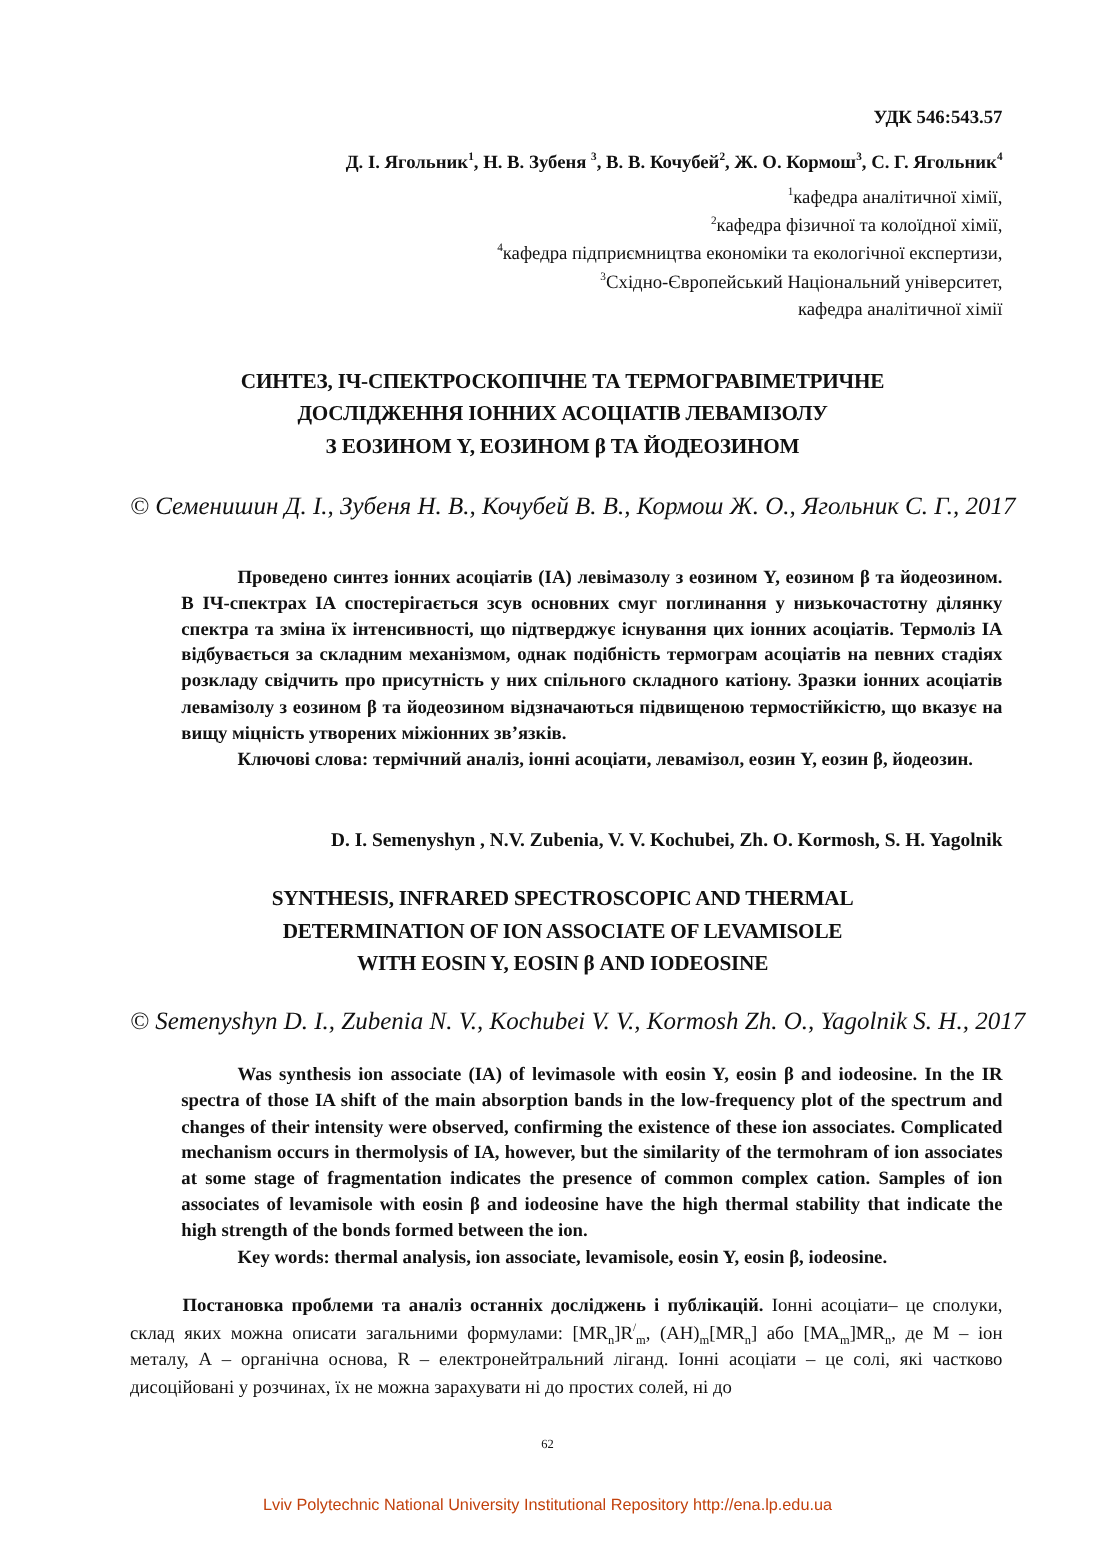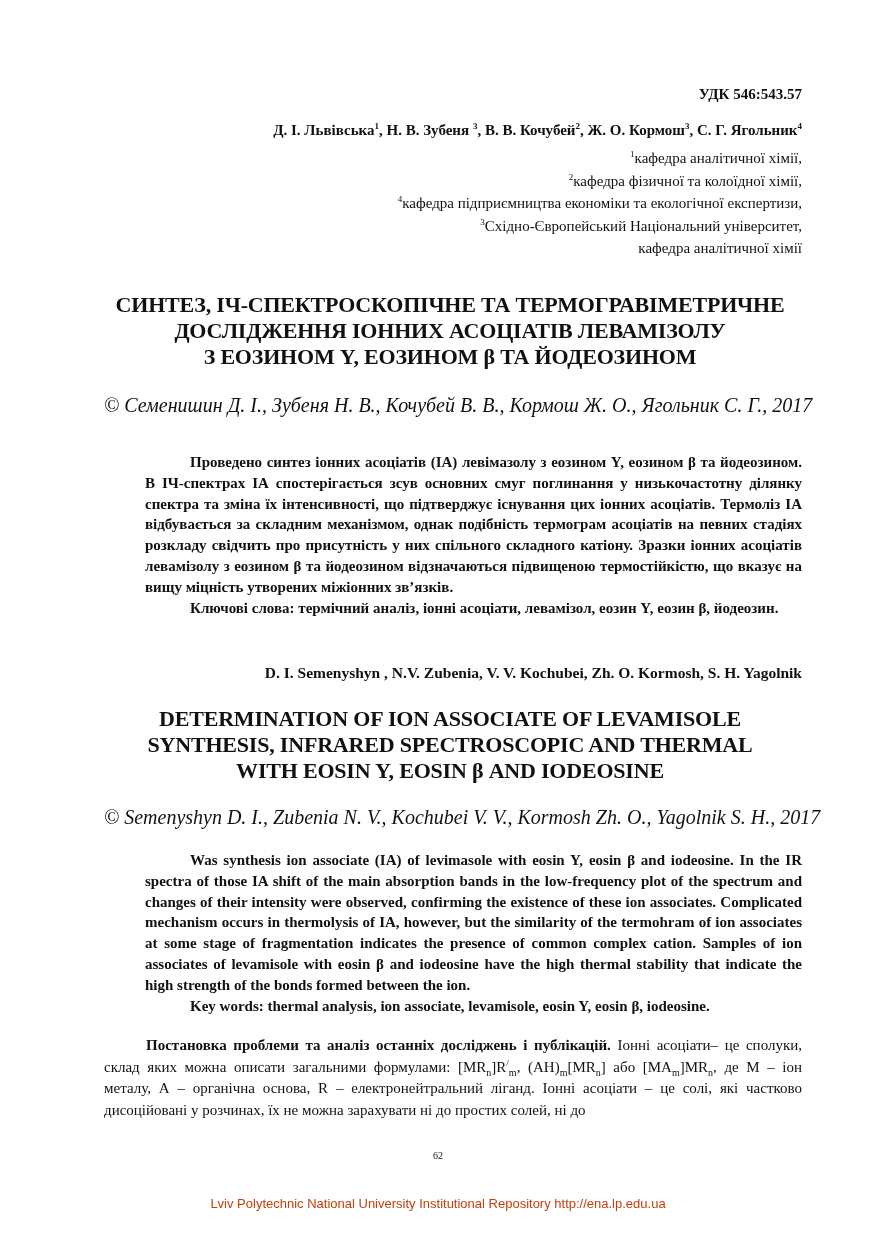--- a/index.html
+++ b/index.html
@@ -3,21 +3,21 @@
 <meta charset="utf-8">
 <style>
   html, body { margin: 0; padding: 0; background: #ffffff; }
   body { width: 876px; height: 1240px; position: relative; overflow: hidden; color: #111; font-family: "Liberation Serif", serif; }
   .udk { position: absolute; top: 86px; right: 74px; font-weight: bold; font-size: 15px; }
   .authors { position: absolute; top: 122px; right: 74px; font-weight: bold; font-size: 15px; white-space: nowrap; }
   .affil { position: absolute; top: 147px; right: 74px; text-align: right; font-size: 15px; line-height: 22.5px; }
   .affil div { white-space: nowrap; }
   sup { font-size: 9px; line-height: 0; vertical-align: super; }
   sub { font-size: 10px; line-height: 0; vertical-align: sub; }
-  .title { position: absolute; left: 100px; width: 700px; text-align: center; font-weight: bold; font-size: 22px; line-height: 26px; letter-spacing: -0.2px; }
+  .title { position: absolute; left: 100px; width: 700px; text-align: center; font-weight: bold; font-size: 17px; line-height: 26px; letter-spacing: -0.2px; }
   .title-ua { top: 292px; }
   .title-en { top: 706px; }
   .copy { position: absolute; left: 104px; font-style: italic; font-size: 20px; white-space: nowrap; }
   .copy-ua { top: 394px; }
   .copy-en { top: 806px; }
   .abstract { position: absolute; left: 145px; width: 657px; font-weight: bold; font-size: 15px; line-height: 20.8px; text-align: justify; }
   .abstract p { margin: 0; text-indent: 45px; }
   .abs-ua { top: 452px; }
   .abs-en { top: 850px; }
   .authors-en { position: absolute; top: 664px; right: 74px; font-weight: bold; font-size: 15.5px; white-space: nowrap; }
@@ -25,21 +25,21 @@
   .body-text p { margin: 0; text-indent: 42px; }
   .page-num { position: absolute; top: 1150px; left: 0; width: 876px; text-align: center; font-size: 10px; }
   .footer { position: absolute; top: 1196px; left: 0; width: 876px; text-align: center; font-family: "Liberation Sans", sans-serif; font-size: 13px; color: #c2410c; }
 </style>
 </head>
 <body>
 
 <div class="udk">УДК 546:543.57</div>
 
 <div class="authors">
-  <span>Д. І. Львівська</span><sup>1</sup><span>, </span><span>Н. В. Зубеня </span><sup>3</sup><span>, </span><span>В. В. Кочубей</span><sup>2</sup><span>, </span><span>Ж. О. Кормош</span><sup>3</sup><span>, </span><span>С. Г. Ягольник</span><sup>4</sup>
+  <span>Д. І. Ягольник</span><sup>1</sup><span>, </span><span>Н. В. Зубеня </span><sup>3</sup><span>, </span><span>В. В. Кочубей</span><sup>2</sup><span>, </span><span>Ж. О. Кормош</span><sup>3</sup><span>, </span><span>С. Г. Ягольник</span><sup>4</sup>
 </div>
 
 <div class="affil">
   <div><sup>1</sup><span>кафедра аналітичної хімії,</span></div>
   <div><sup>2</sup><span>кафедра фізичної та колоїдної хімії,</span></div>
   <div><sup>4</sup><span>кафедра підприємництва економіки та екологічної експертизи,</span></div>
   <div><sup>3</sup><span>Східно-Європейський Національний університет,</span></div>
   <div><sup></sup><span>кафедра аналітичної хімії</span></div>
 </div>
 
@@ -52,22 +52,22 @@
 <div class="copy copy-ua">© Семенишин Д. І., Зубеня Н. В., Кочубей В. В., Кормош Ж. О., Ягольник С. Г., 2017</div>
 
 <div class="abstract abs-ua">
   <p>Проведено синтез іонних асоціатів (ІА) левімазолу з еозином Y, еозином β та йодеозином. В ІЧ-спектрах ІА спостерігається зсув основних смуг поглинання у низькочастотну ділянку спектра та зміна їх інтенсивності, що підтверджує існування цих іонних асоціатів. Термоліз ІА відбувається за складним механізмом, однак подібність термограм асоціатів на певних стадіях розкладу свідчить про присутність у них спільного складного катіону. Зразки іонних асоціатів левамізолу з еозином β та йодеозином відзначаються підвищеною термостійкістю, що вказує на вищу міцність утворених міжіонних зв’язків.</p>
   <p>Ключові слова: термічний аналіз, іонні асоціати, левамізол, еозин Y, еозин β, йодеозин.</p>
 </div>
 
 <div class="authors-en">D. I. Semenyshyn , N.V. Zubenia, V. V. Kochubei, Zh. O. Kormosh, S. H. Yagolnik</div>
 
 <div class="title title-en">
+  <div>SYNTHESIS, INFRARED SPECTROSCOPIC AND THERMAL</div>
   <div>DETERMINATION OF ION ASSOCIATE OF LEVAMISOLE</div>
-  <div>SYNTHESIS, INFRARED SPECTROSCOPIC AND THERMAL</div>
   <div>WITH EOSIN Y, EOSIN β AND IODEOSINE</div>
 </div>
 
 <div class="copy copy-en">© Semenyshyn D. I., Zubenia N. V., Kochubei V. V., Kormosh Zh. O., Yagolnik S. H., 2017</div>
 
 <div class="abstract abs-en">
   <p>Was synthesis ion associate (IA) of levimasole with eosin Y, eosin β and iodeosine. In the IR spectra of those IA shift of the main absorption bands in the low-frequency plot of the spectrum and changes of their intensity were observed, confirming the existence of these ion associates. Complicated mechanism occurs in thermolysis of IA, however, but the similarity of the termohram of ion associates at some stage of fragmentation indicates the presence of common complex cation. Samples of ion associates of levamisole with eosin β and iodeosine have the high thermal stability that indicate the high strength of the bonds formed between the ion.</p>
   <p>Key words: thermal analysis, ion associate, levamisole, eosin Y, eosin β, iodeosine.</p>
 </div>
 

